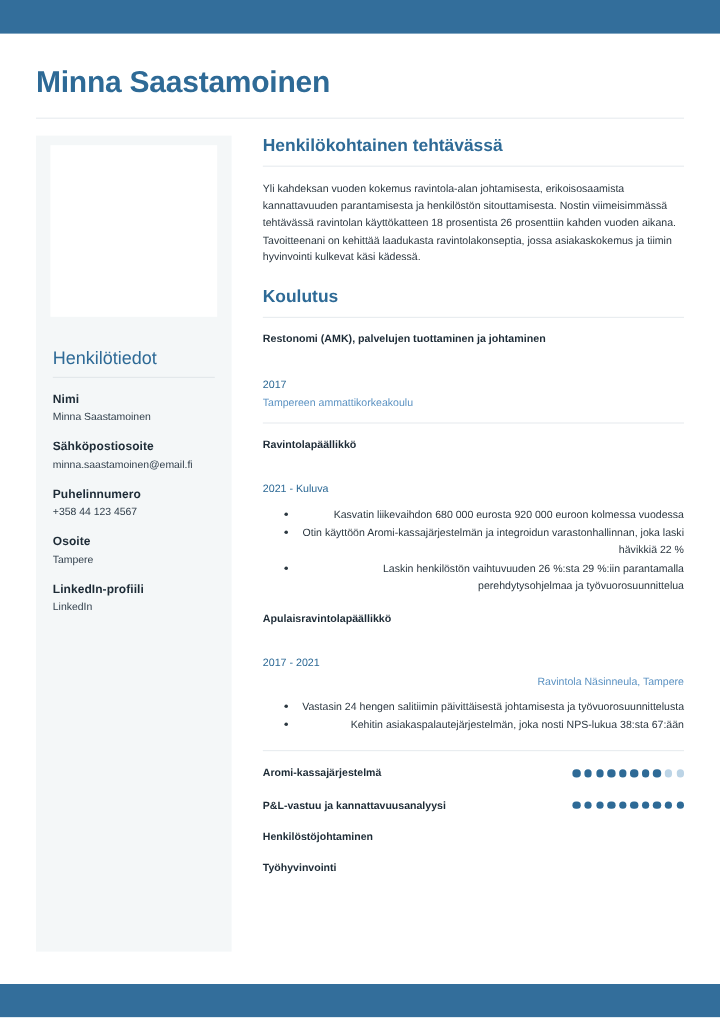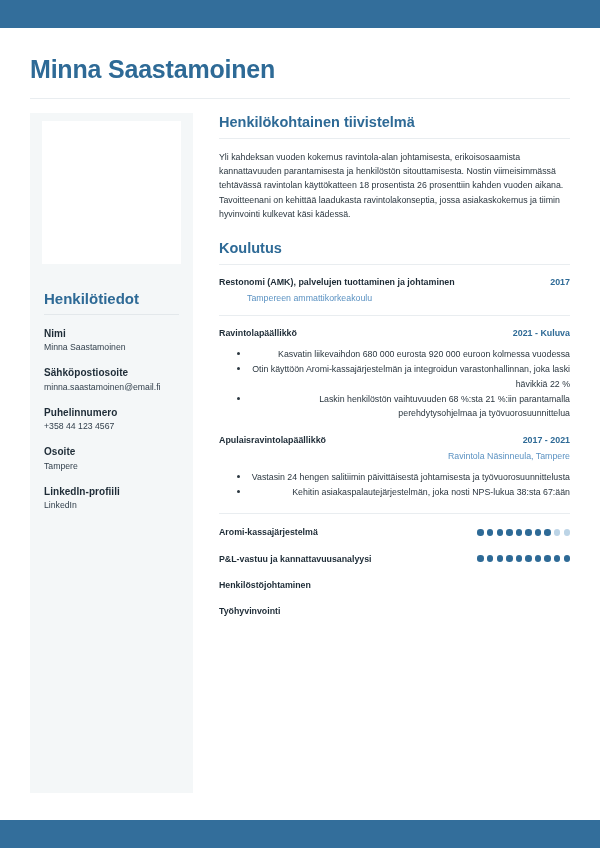--- a/index.html
+++ b/index.html
@@ -71,21 +71,21 @@
   }
   .photo-box {
     width: 139px;
     height: 143px;
     background: #ffffff;
     margin: 0 auto 26px auto;
     box-sizing: border-box;
   }
   .side-heading {
     font-size: 15px;
-    font-weight: bold;
+    font-weight: normal;
     color: #2e6a96;
     margin: 0 0 2px 2px;
     line-height: 1.2;
   }
   .side-rule {
     height: 1px;
     background: #e3e8eb;
     margin: 6px 2px 12px 2px;
   }
   .field {
@@ -133,42 +133,42 @@
     text-align: left;
   }
   .entry {
     margin-bottom: 10px;
   }
   .entry-head {
     display: flex;
     align-items: flex-start;
     justify-content: space-between;
     gap: 24px;
+    flex-direction: column;
   }
   .entry-title {
     font-size: 8.9px;
     font-weight: bold;
     color: #1d2b36;
     line-height: 1.5;
     max-width: 255px;
   }
   .entry-date {
     font-size: 8.9px;
-    font-weight: bold;
+    font-weight: normal;
     color: #2e6a96;
     white-space: nowrap;
     line-height: 1.5;
     padding-top: 0px;
   }
   .entry-sub {
     font-size: 8.8px;
     color: #5b92c2;
     line-height: 1.6;
     margin-top: 1px;
-    margin-left: 28px;
   }
   ul.bullets {
     margin: 7px 0 0 0;
     padding-left: 18px;
     list-style: none;
   }
   ul.bullets li {
     position: relative;
     font-size: 8.8px;
     color: #2b3740;
@@ -261,21 +261,21 @@
 
         <div class="field">
           <div class="field-label">LinkedIn-profiili</div>
           <div class="field-value">LinkedIn</div>
         </div>
       </aside>
 
       <main class="main">
 
         <section class="section">
-          <h2 class="section-heading">Henkilökohtainen tiivistelmä</h2>
+          <h2 class="section-heading">Henkilökohtainen tehtävässä</h2>
           <div class="section-rule"></div>
           <p class="summary-text">Yli kahdeksan vuoden kokemus ravintola-alan johtamisesta, erikoisosaamista kannattavuuden parantamisesta ja henkilöstön sitouttamisesta. Nostin viimeisimmässä tehtävässä ravintolan käyttökatteen 18 prosentista 26 prosenttiin kahden vuoden aikana. Tavoitteenani on kehittää laadukasta ravintolakonseptia, jossa asiakaskokemus ja tiimin hyvinvointi kulkevat käsi kädessä.</p>
         </section>
 
         <section class="section">
           <h2 class="section-heading">Koulutus</h2>
           <div class="section-rule"></div>
 
           <div class="entry">
             <div class="entry-head">
@@ -290,21 +290,21 @@
           <div class="section-rule"></div>
 
           <div class="exp-block">
             <div class="entry-head">
               <div class="entry-title">Ravintolapäällikkö</div>
               <div class="entry-date">2021 - Kuluva</div>
             </div>
             <ul class="bullets">
               <li>Kasvatin liikevaihdon 680 000 eurosta 920 000 euroon kolmessa vuodessa</li>
               <li>Otin käyttöön Aromi-kassajärjestelmän ja integroidun varastonhallinnan, joka laski hävikkiä 22 %</li>
-              <li>Laskin henkilöstön vaihtuvuuden 68 %:sta 21 %:iin parantamalla perehdytysohjelmaa ja työvuorosuunnittelua</li>
+              <li>Laskin henkilöstön vaihtuvuuden 26 %:sta 29 %:iin parantamalla perehdytysohjelmaa ja työvuorosuunnittelua</li>
             </ul>
           </div>
 
           <div class="exp-block">
             <div class="entry-head">
               <div class="entry-title">Apulaisravintolapäällikkö</div>
               <div class="entry-date">2017 - 2021</div>
             </div>
             <div class="entry-sub">Ravintola Näsinneula, Tampere</div>
             <ul class="bullets">

